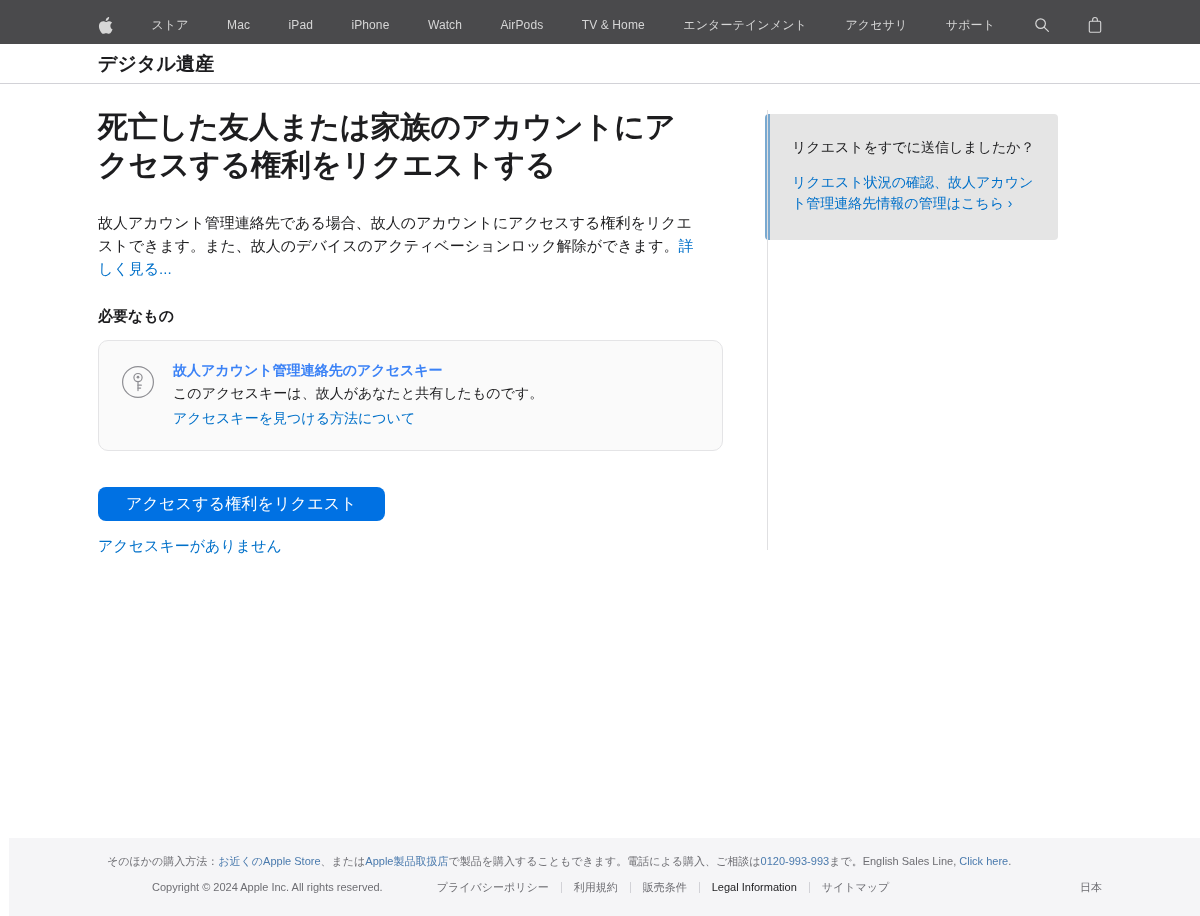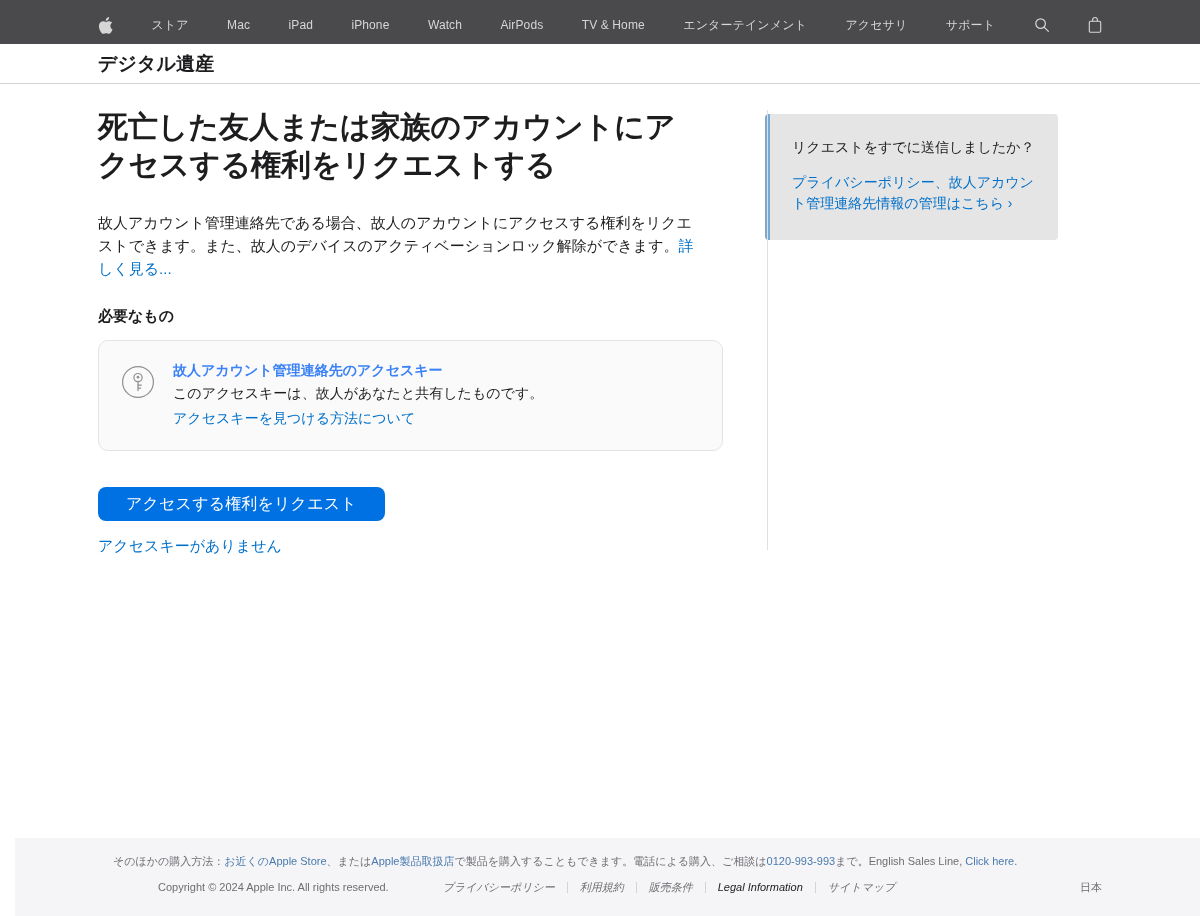--- a/index.html
+++ b/index.html
@@ -195,21 +195,21 @@
     color: #0070c9;
     text-decoration: none;
     line-height: 1.5;
     display: inline;
     cursor: pointer;
   }
 
   
   .footer {
     position: absolute;
-    left: 15px; right: 0;
+    left: 9px; right: 0;
     top: 838px;
     height: 78px;
     background: #f5f5f7;
     padding: 14px 98px 0 98px;
     border-top: 1px solid #f5f5f7;
   }
   .footer-sosumi {
     font-size: 11px;
     line-height: 1.5;
     color: #6e6e73;
@@ -242,21 +242,20 @@
     width: 1px;
     height: 11px;
     background: #d2d2d7;
     margin: 0 12px;
   }
   .footer-links a {
     color: #6e6e73;
     text-decoration: none;
     white-space: nowrap;
     cursor: pointer;
-    font-style: italic;
   }
   .footer-links a.current { color: #1d1d1f; }
   .footer-locale {
     margin-left: auto;
     color: #6e6e73;
     white-space: nowrap;
     cursor: pointer;
   }
 </style>
 </head>
@@ -330,21 +329,21 @@
       </div>
     </div>
 
     <button class="cta-button">アクセスする権利をリクエスト</button>
     <a class="secondary-link">アクセスキーがありません</a>
   </div>
 
   <div class="side-col">
     <aside class="callout">
       <p class="callout-title">リクエストをすでに送信しましたか？</p>
-      <a class="callout-link">プライバシーポリシー、故人アカウント管理連絡先情報の管理はこちら ›</a>
+      <a class="callout-link">リクエスト状況の確認、故人アカウント管理連絡先情報の管理はこちら ›</a>
     </aside>
   </div>
 </div>
 
 <footer class="footer">
   <p class="footer-sosumi"><span>そのほかの購入方法：</span><a>お近くのApple Store</a><span>、または</span><a>Apple製品取扱店</a><span>で製品を購入することもできます。電話による購入、ご相談は</span><a>0120-993-993</a><span>まで。English Sales Line, </span><a>Click here</a><span>.</span></p>
 
   <div class="footer-bottom">
     <span class="footer-copy">Copyright © 2024 Apple Inc. All rights reserved.</span>
     <ul class="footer-links">

